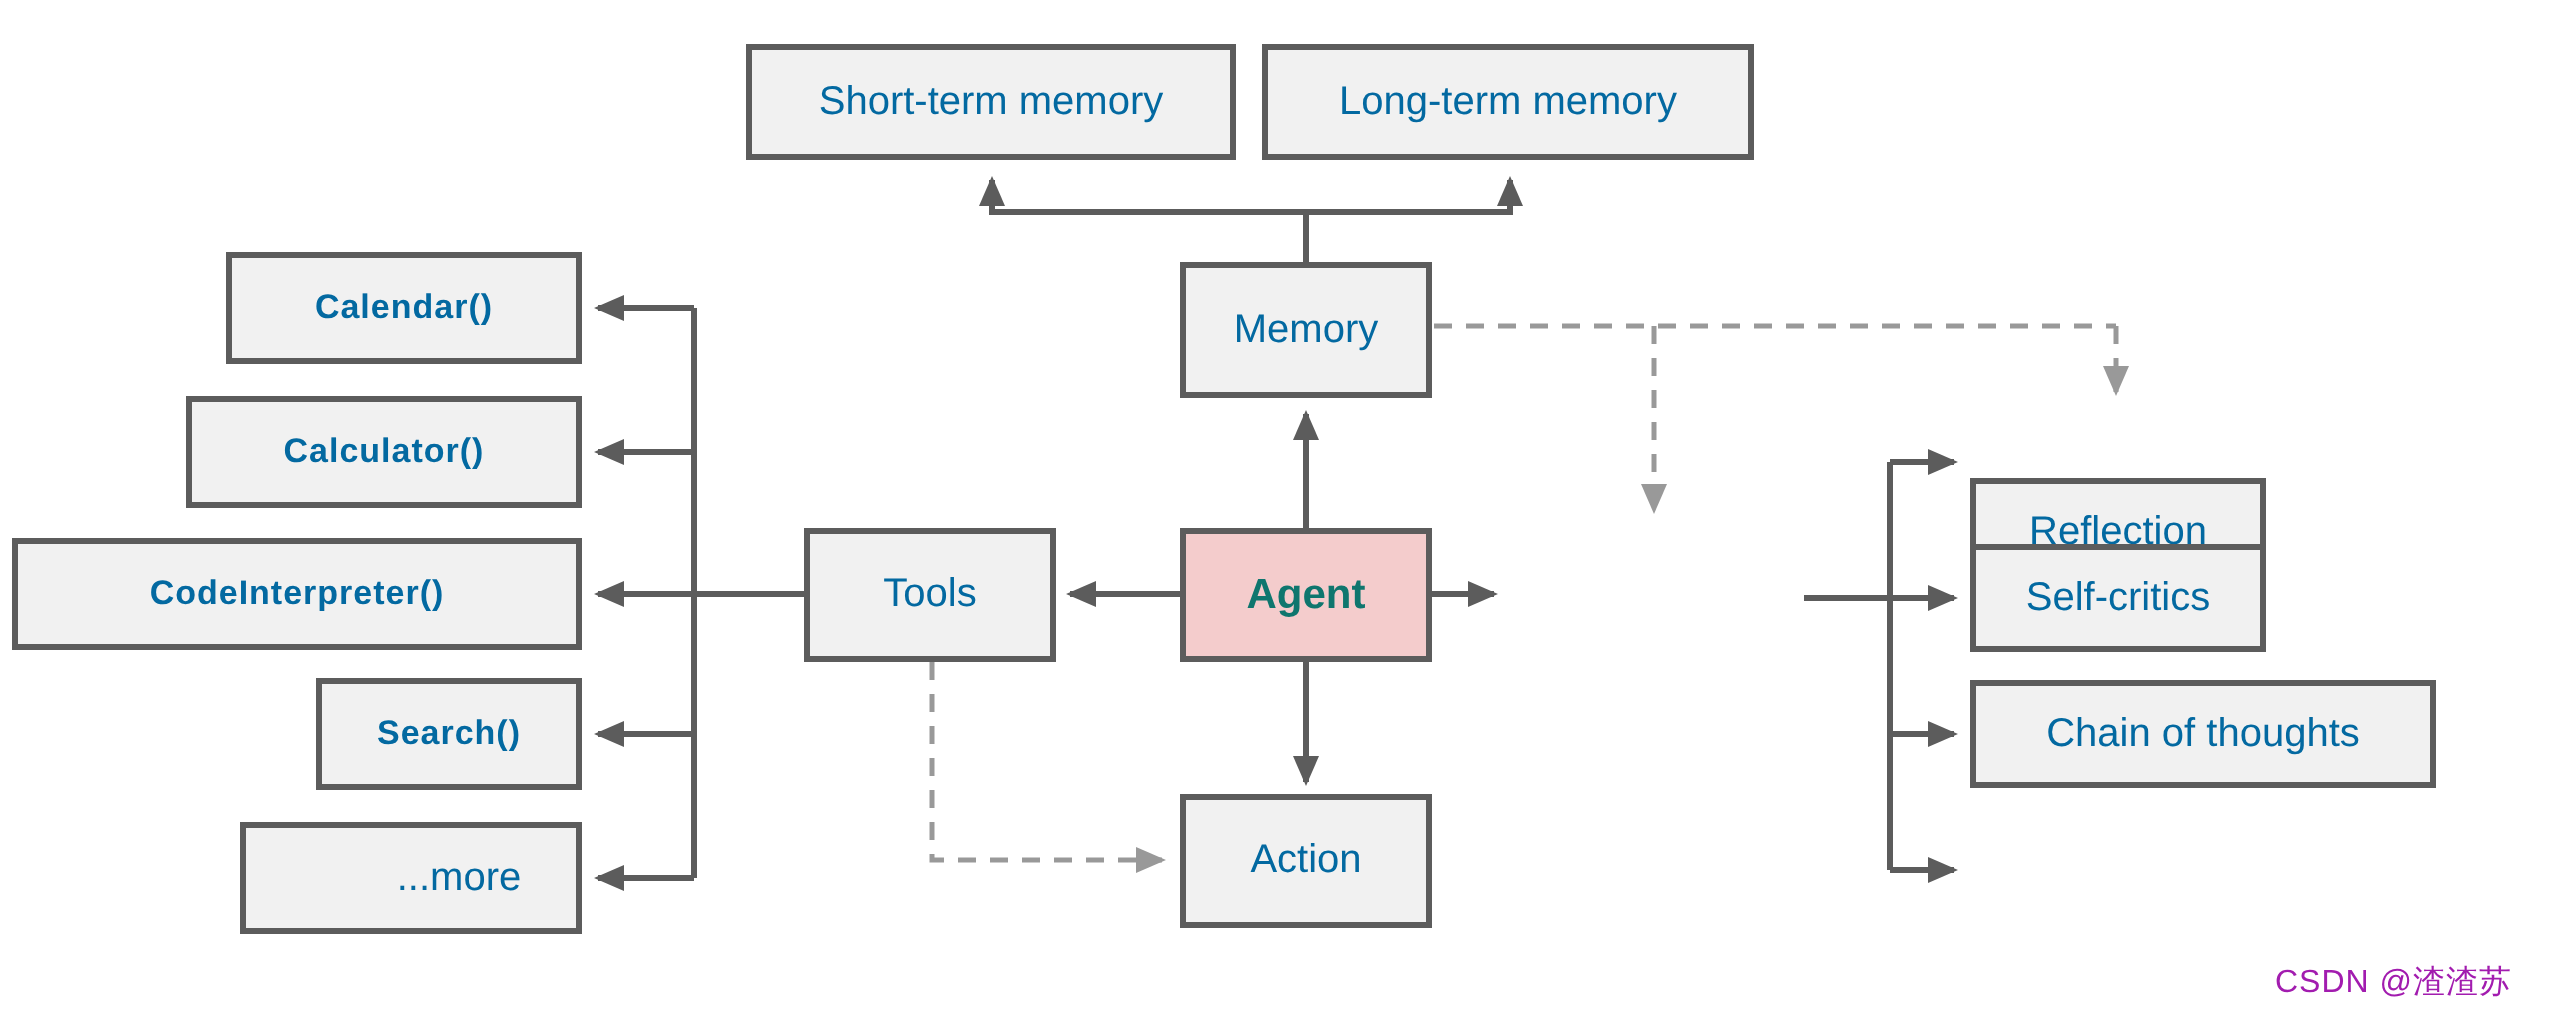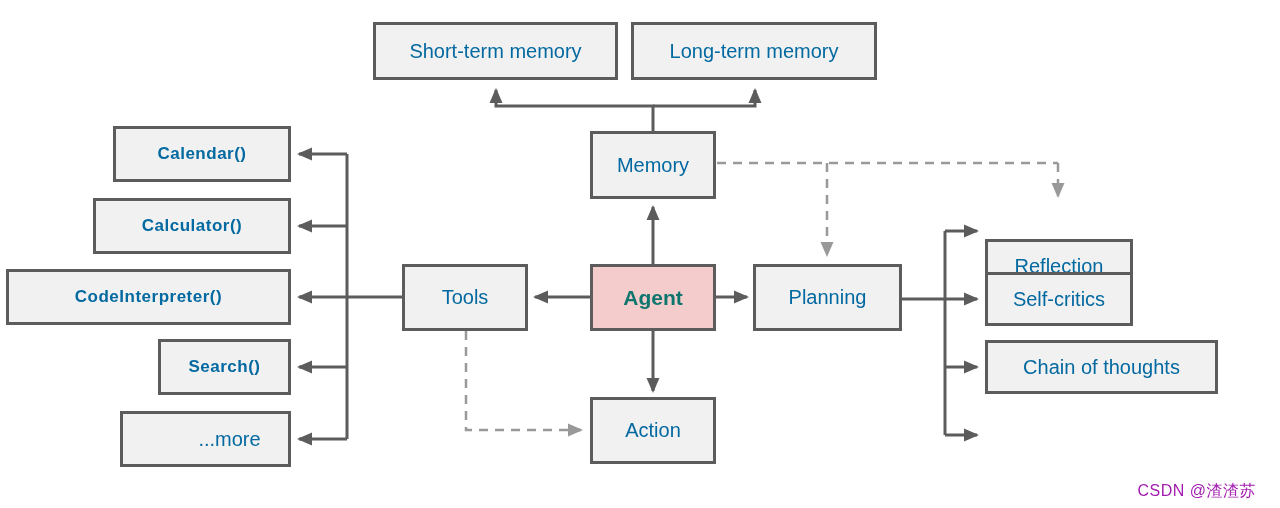--- a/index.html
+++ b/index.html
@@ -105,21 +105,20 @@
 
   <div class="node" style="left:373px; top:22px; width:245px; height:58px;">Short-term memory</div>
   <div class="node" style="left:631px; top:22px; width:246px; height:58px;">Long-term memory</div>
 
   <div class="node" style="left:590px; top:131px; width:126px; height:68px;">Memory</div>
   <div class="node agent" style="left:590px; top:264px; width:126px; height:67px;">Agent</div>
   <div class="node" style="left:590px; top:397px; width:126px; height:67px;">Action</div>
 
   <div class="node" style="left:402px; top:264px; width:126px; height:67px;">Tools</div>
 
-  <div class="node" style="left:753px; top:264px; width:149px; height:67px;">Planning</div>
 
   <div class="node mono" style="left:113px; top:126px; width:178px; height:56px;">Calendar()</div>
   <div class="node mono" style="left:93px; top:198px; width:198px; height:56px;">Calculator()</div>
   <div class="node mono" style="left:6px; top:269px; width:285px; height:56px;">CodeInterpreter()</div>
   <div class="node mono" style="left:158px; top:339px; width:133px; height:56px;">Search()</div>
   <div class="node" style="left:120px; top:411px; width:171px; height:56px;padding-left:48px;">...more</div>
 
   <div class="node" style="left:985px; top:204px; width:148px; height:54px;margin-top:35px;">Reflection</div>
   <div class="node" style="left:985px; top:340px; width:233px; height:54px;">Chain of thoughts</div>
   <div class="node" style="left:985px; top:272px; width:148px; height:54px;">Self-critics</div>

